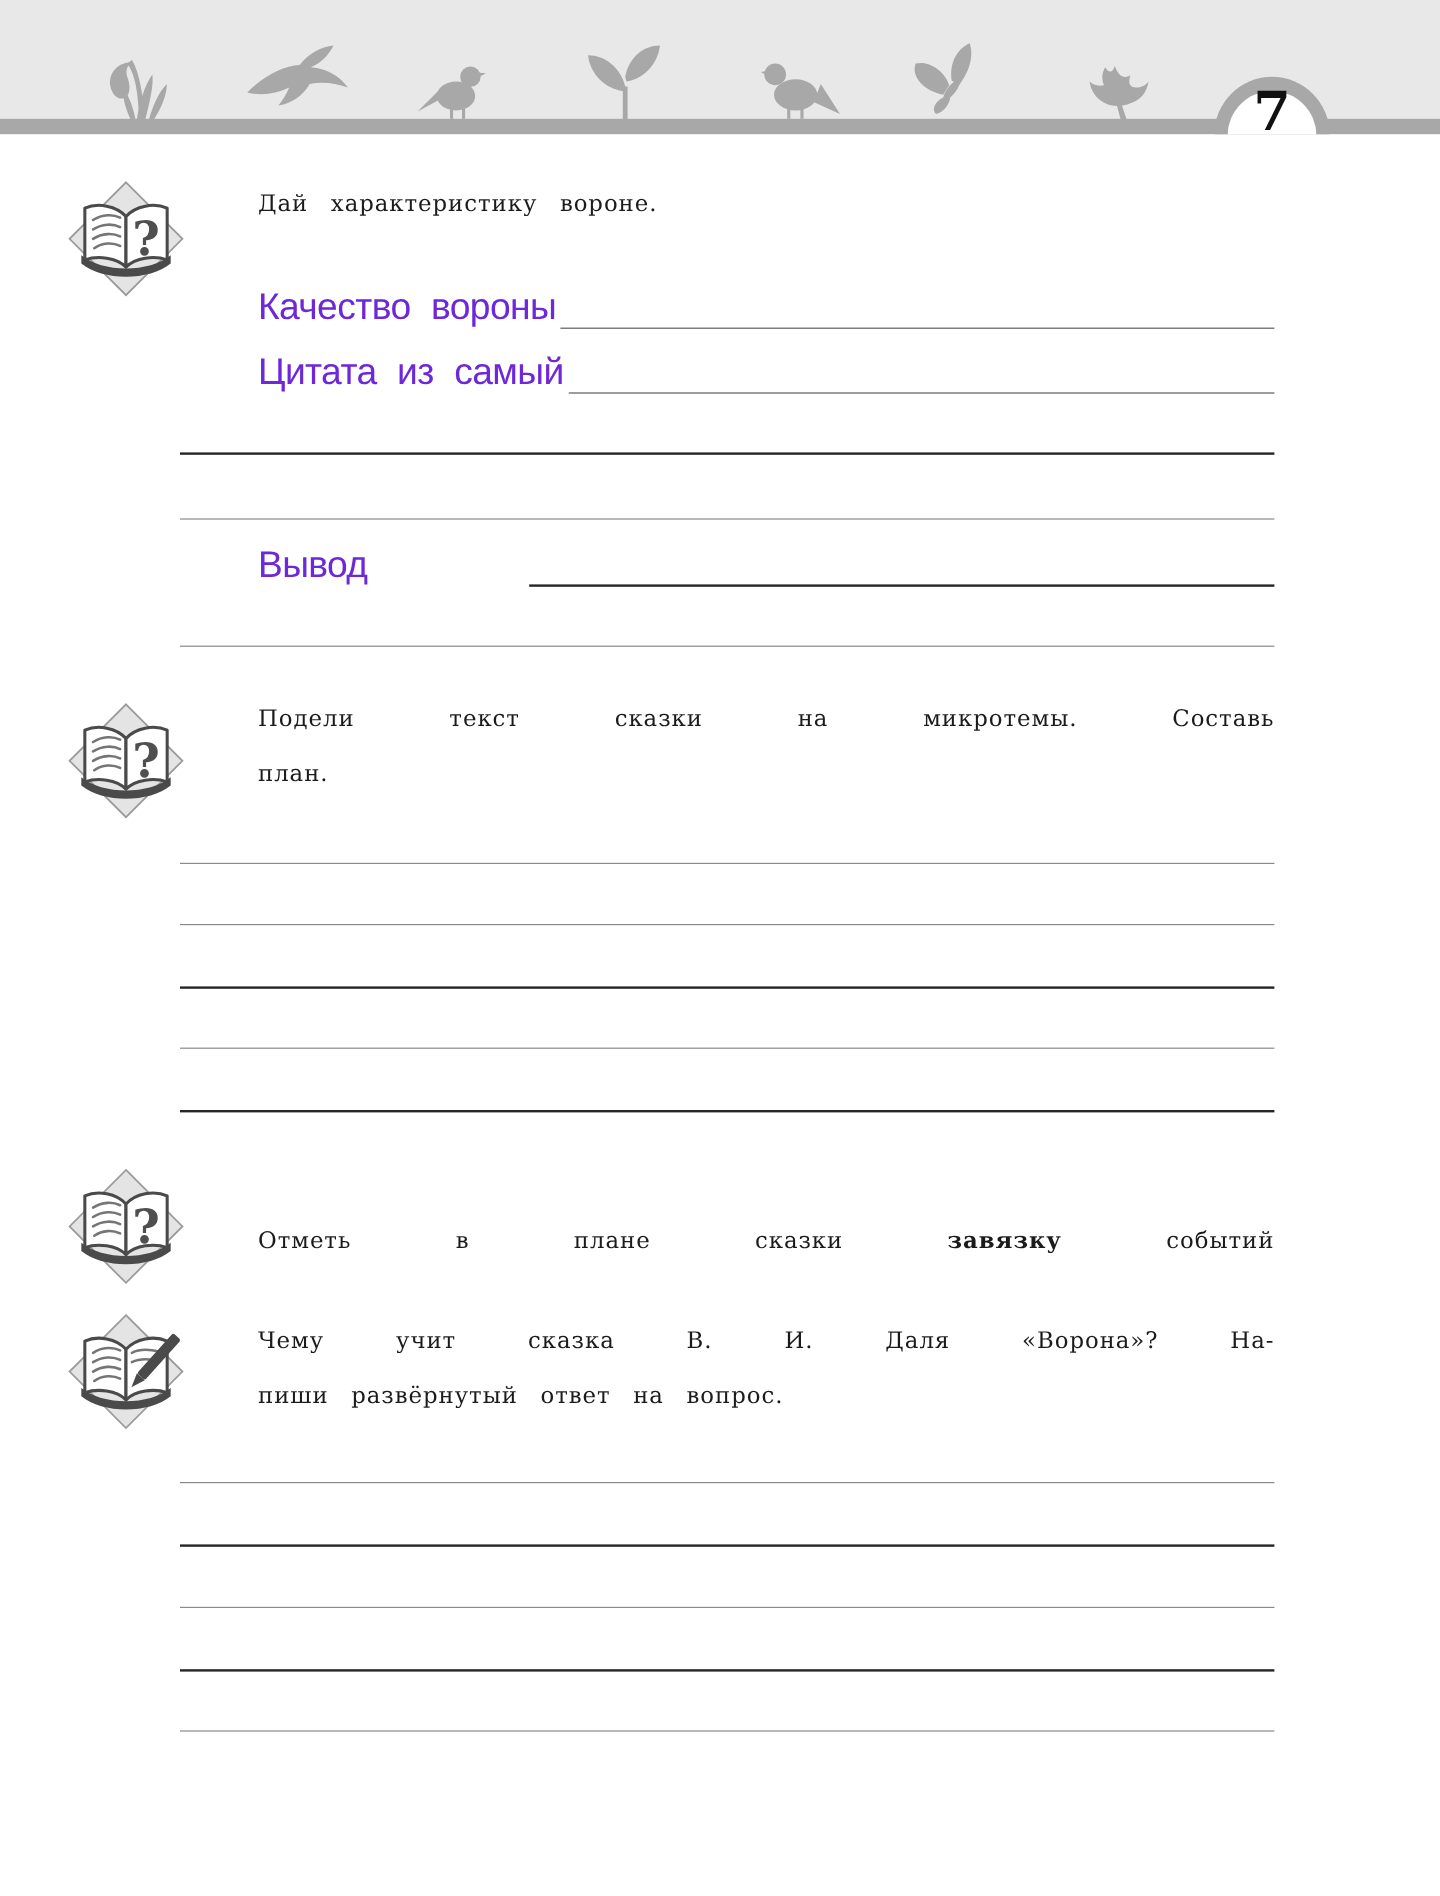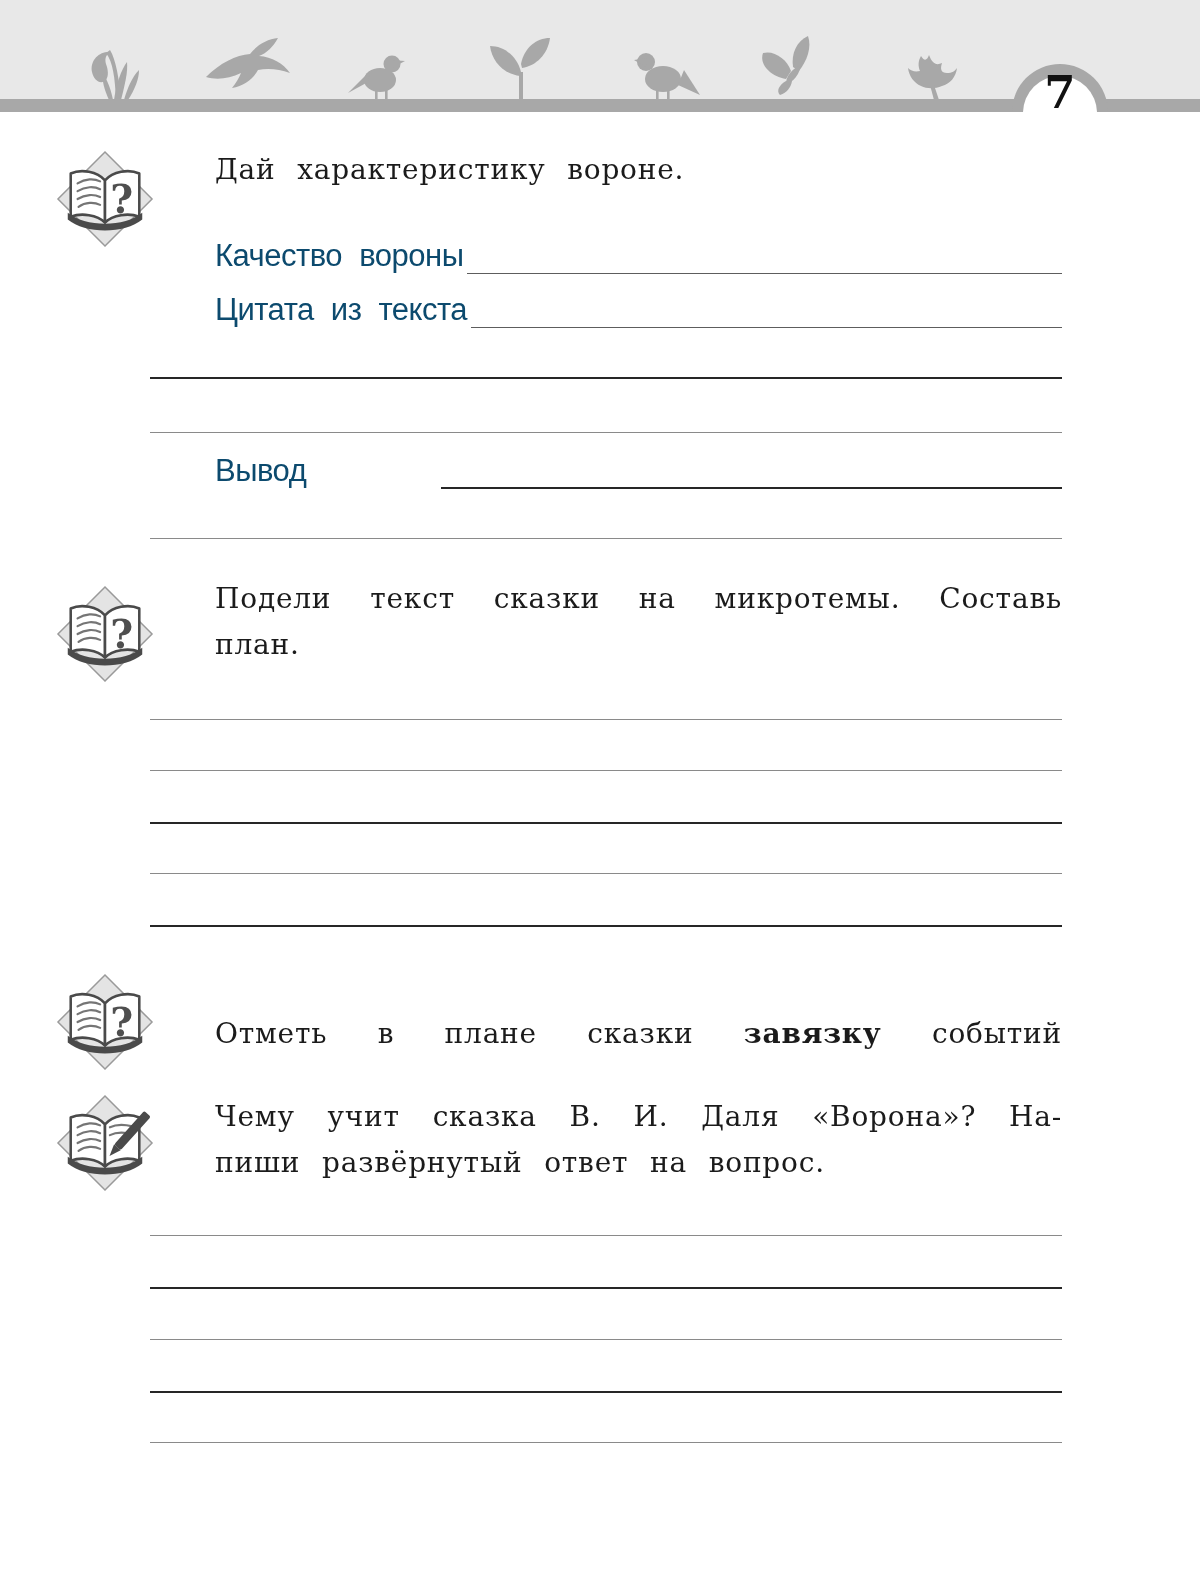--- a/index.html
+++ b/index.html
@@ -8,31 +8,31 @@
     font-family:"DejaVu Serif", serif;color:#1b1b1b;overflow:hidden;
   }
   .header{position:absolute;top:0;left:0;width:1200px;height:112px;}
   .header svg{display:block;}
 
   .icon-badge{position:absolute;left:56px;width:98px;height:98px;}
   .icon-badge svg{display:block;width:100%;height:100%;}
 
   .tline{
     position:absolute;left:215px;width:847px;height:36px;line-height:36px;
-    font-size:28px;letter-spacing:0.8px;word-spacing:12px;white-space:normal;
+    font-size:19px;letter-spacing:0.8px;word-spacing:12px;white-space:normal;
   }
   .just{text-align:justify;text-align-last:justify;word-spacing:4px;}
   .b{font-weight:bold;}
 
   .frow{
     position:absolute;left:215px;width:847px;height:36px;display:flex;align-items:flex-end;
   }
   .flabel{
     font-family:"Liberation Sans", sans-serif;font-size:31px;line-height:36px;
-    letter-spacing:-0.5px;word-spacing:9px;color:#0c4a6e;flex:0 0 auto;
+    letter-spacing:-0.5px;word-spacing:9px;color:#6d28d9;flex:0 0 auto;
   }
   .flabel.fixedw{flex:0 0 222px;margin-top:20px;}
   .fline{flex:1 1 auto;height:34px;border-bottom:1.7px solid #5d5d5d;margin-left:4px;}
   .fline.dark{border-bottom:2.3px solid #262626;}
 
   .wline{position:absolute;left:150px;width:912px;height:0;}
   .wline.light{border-top:1.9px solid #8a8a8a;}
   .wline.dark{border-top:2.5px solid #262626;}
 </style>
 </head>
@@ -115,21 +115,21 @@
     </svg>
   </div>
 
   <div class="tline" style="top:152px">Дай характеристику вороне.</div>
 
   <div class="frow" style="top:238px">
     <span class="flabel">Качество вороны</span>
     <span class="fline"></span>
   </div>
   <div class="frow" style="top:292px">
-    <span class="flabel">Цитата из текста</span>
+    <span class="flabel">Цитата из самый</span>
     <span class="fline"></span>
   </div>
 
   <div class="wline dark" style="top:377px"></div>
   <div class="wline light" style="top:432px"></div>
 
   <div class="frow" style="top:453px">
     <span class="flabel fixedw">Вывод</span>
     <span class="fline dark"></span>
   </div>

